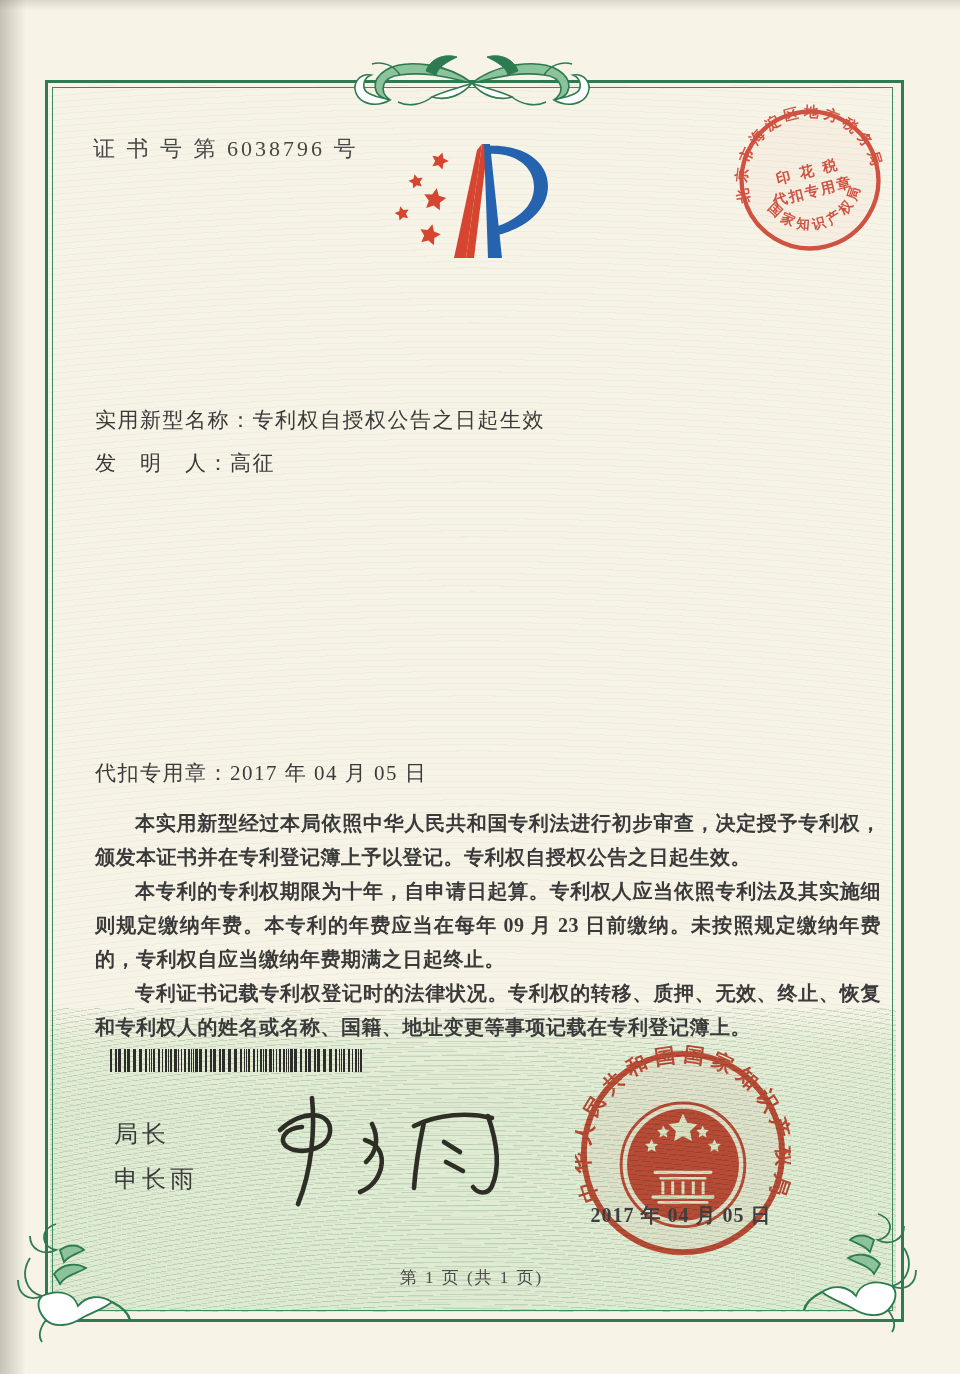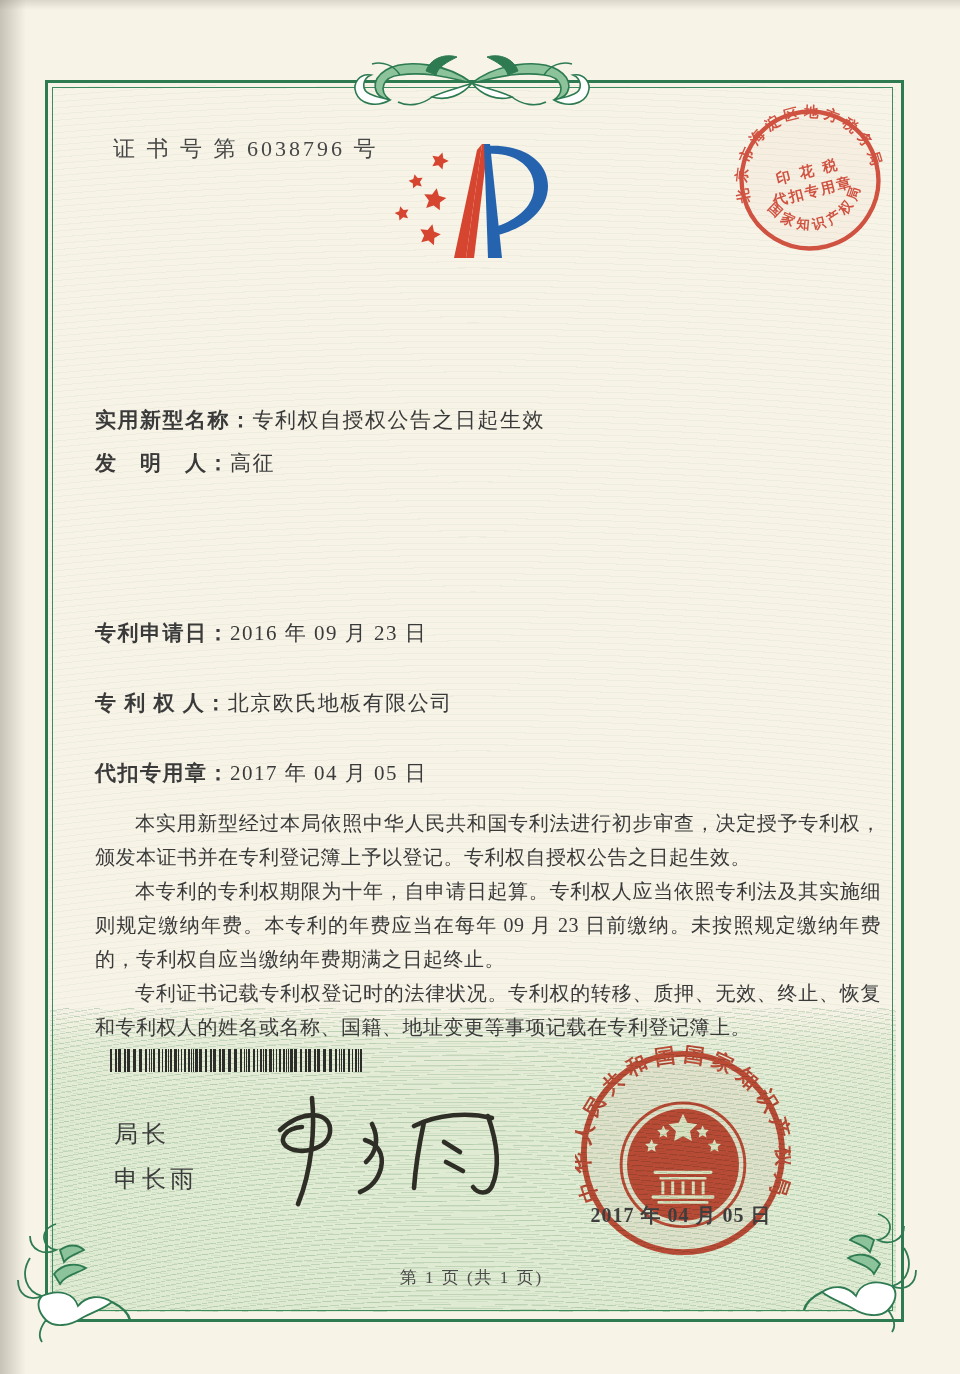--- a/index.html
+++ b/index.html
@@ -29,36 +29,36 @@
 
   
   .frame-outer{position:absolute;left:45px;top:80px;width:853px;height:1236px;
     border:3px solid #2e7b52;}
   .frame-inner{position:absolute;left:52px;top:87px;width:839px;height:1222px;
     border:1px solid #3d8a60;}
   .ornament{position:absolute;pointer-events:none;}
   .ornament svg{display:block;}
 
   
-  .cert-no{position:absolute;left:93px;top:134px;font-size:22px;letter-spacing:3px;color:#474747;margin-left:20px;}
+  .cert-no{position:absolute;left:93px;top:134px;font-size:22px;letter-spacing:3px;color:#474747;}
   .logo{position:absolute;left:378px;top:140px;width:192px;height:122px;}
   .tax-stamp{position:absolute;left:733px;top:103px;width:154px;height:154px;transform:rotate(-14deg);opacity:.92;}
   .title{position:absolute;left:45px;top:278px;width:853px;text-align:center;
     font-size:44px;font-weight:700;letter-spacing:14px;color:#2f2f2f;}
 
   
   .field-row{position:absolute;left:95px;width:770px;font-size:21px;letter-spacing:1.5px;color:#3a3a3a;white-space:nowrap;}
   .f0{top:406px}.f1{top:449px}.f2{top:548px}.f3{top:619px}.f4{top:689px}.f5{top:759px}
-  .field-label{display:inline;font-weight:bold;}
+  .field-label{display:inline;}
   .field-value{display:inline;}
 
   
   .body-text{position:absolute;left:95px;top:806px;width:786px;font-size:20px;
     line-height:34px;letter-spacing:.5px;color:#3a3a3a;text-align:justify;}
-  .body-text p{margin:0;text-indent:2em;}
+  .body-text p{margin:0;text-indent:2em;font-weight:bold;}
 
   
   .barcode{position:absolute;left:110px;top:1049px;width:258px;height:23px;display:flex;align-items:stretch;}
   .barcode i{display:block;background:#2c2c28;margin-right:0;}
   .issuer-title{position:absolute;left:114px;top:1118px;font-size:24px;letter-spacing:4px;
     font-family:"DejaVu Sans","Liberation Sans",sans-serif;color:#3b3b3b;}
   .issuer-name{position:absolute;left:114px;top:1163px;font-size:24px;letter-spacing:4px;
     font-family:"DejaVu Sans","Liberation Sans",sans-serif;color:#3b3b3b;}
   .signature{position:absolute;left:252px;top:1088px;width:260px;height:130px;}
   .seal{position:absolute;left:575px;top:1045px;width:216px;height:216px;opacity:.93;mix-blend-mode:multiply;}
@@ -159,26 +159,20 @@
       <text x="80" y="97" text-anchor="middle" font-size="15" font-weight="700" fill="#cd4534" letter-spacing="2">代扣专用章</text>
     </svg>
   </div>
 
 
   <div class="field-row f0">
     <span class="field-label">实用新型名称：</span><span class="field-value">专利权自授权公告之日起生效</span>
   </div>
   <div class="field-row f1">
     <span class="field-label">发　明　人：</span><span class="field-value">高征</span>
-  </div>
-  <div class="field-row f3">
-    <span class="field-label">专利申请日：</span><span class="field-value">2016 年 09 月 23 日</span>
-  </div>
-  <div class="field-row f4">
-    <span class="field-label">专 利 权 人：</span><span class="field-value">北京欧氏地板有限公司</span>
   </div>
   <div class="field-row f5">
     <span class="field-label">代扣专用章：</span><span class="field-value">2017 年 04 月 05 日</span>
   </div>
 
   <div class="body-text">
     <p>本实用新型经过本局依照中华人民共和国专利法进行初步审查，决定授予专利权，颁发本证书并在专利登记簿上予以登记。专利权自授权公告之日起生效。</p>
     <p>本专利的专利权期限为十年，自申请日起算。专利权人应当依照专利法及其实施细则规定缴纳年费。本专利的年费应当在每年 09 月 23 日前缴纳。未按照规定缴纳年费的，专利权自应当缴纳年费期满之日起终止。</p>
     <p>专利证书记载专利权登记时的法律状况。专利权的转移、质押、无效、终止、恢复和专利权人的姓名或名称、国籍、地址变更等事项记载在专利登记簿上。</p>
   </div>

